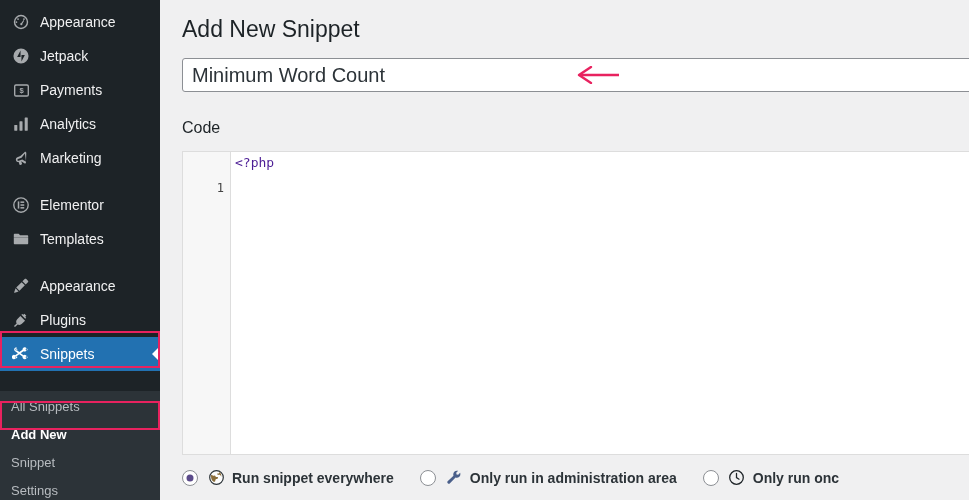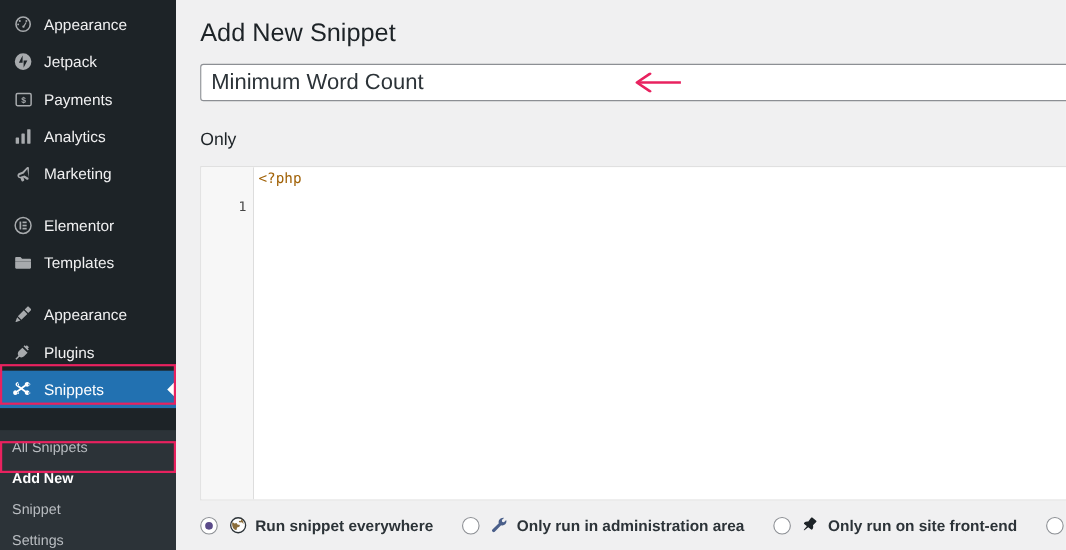--- a/index.html
+++ b/index.html
@@ -197,21 +197,21 @@
     flex: 1;
     position: relative;
     background: #fff;
   }
   .php-hint {
     position: absolute;
     left: 4px;
     top: 3px;
     font-family: "DejaVu Sans Mono", monospace;
     font-size: 13px;
-    color: #a16207;
+    color: #4c1d95;
     user-select: none;
     text-align: right;
   }
 
   
   .scope-row {
     position: absolute;
     left: 22px;
     top: 468px;
     display: flex;
@@ -385,21 +385,21 @@
 
   <div class="annot-box" id="annot-snippets"></div>
   <div class="annot-box" id="annot-addnew"></div>
 
   <div class="content">
 
     <h1 class="page-title">Add New Snippet</h1>
 
     <input class="title-input" type="text" value="Minimum Word Count" style="">
 
-    <h2 class="section-label">Only</h2>
+    <h2 class="section-label">Code</h2>
 
     <div class="code-editor">
       <div class="gutter">
         <span class="line-no">1</span>
       </div>
       <div class="code-area">
         <span class="php-hint">&lt;?php</span>
       </div>
     </div>
 
@@ -419,29 +419,20 @@
       <div class="scope-opt">
         <span class="radio"></span>
         <span class="scope-icon">
           <svg width="17" height="17" viewBox="0 0 20 20" fill="#4a5f8a">
               <path d="M13.9 2.2c-2.3 0-4.2 1.9-4.2 4.2 0 .5.1 1 .3 1.5L3.1 14.5c-.6.6-.6 1.5 0 2.1l.4.4c.6.6 1.5.6 2.1 0L12.4 10c.5.2 1 .3 1.5.3 2.3 0 4.2-1.9 4.2-4.2 0-.6-.1-1.1-.3-1.6l-2.3 2.3-1.9-.4-.4-1.9 2.3-2.3c-.5-.2-1-.3-1.6 0z"></path>
             </svg>
         </span>
         <span class="scope-label">Only run in administration area</span>
       </div>
 
-      <div class="scope-opt">
-        <span class="radio"></span>
-        <span class="scope-icon">
-          <svg width="17" height="17" viewBox="0 0 20 20" fill="#1d2327">
-              <path d="M12.6 1.9c-.5-.4-1.2-.3-1.6.2l-3 3.9c-1.6-.3-3.2.1-4.4 1.2-.4.4-.4 1 0 1.4l7.5 6c.4.3 1 .2 1.3-.2.9-1.3 1.1-2.9.6-4.4l3.5-3.4c.4-.4.4-1.1 0-1.5l-3.9-3.2zM3.9 15.3l4.4-3.5-1.5-1.2-3.5 4.2c-.3.4.2.8.6.5z"></path>
-            </svg>
-        </span>
-        <span class="scope-label">Only run on site front-end</span>
-      </div>
 
       <div class="scope-opt">
         <span class="radio"></span>
         <span class="scope-icon">
           <svg width="17" height="17" viewBox="0 0 20 20">
               <circle cx="10" cy="10" r="8" fill="none" stroke="#1d2327" stroke-width="1.5"></circle>
               <path d="M10 5.2v5l3 1.8" fill="none" stroke="#1d2327" stroke-width="1.5" stroke-linecap="round"></path>
             </svg>
         </span>
         <span class="scope-label">Only run onc</span>

